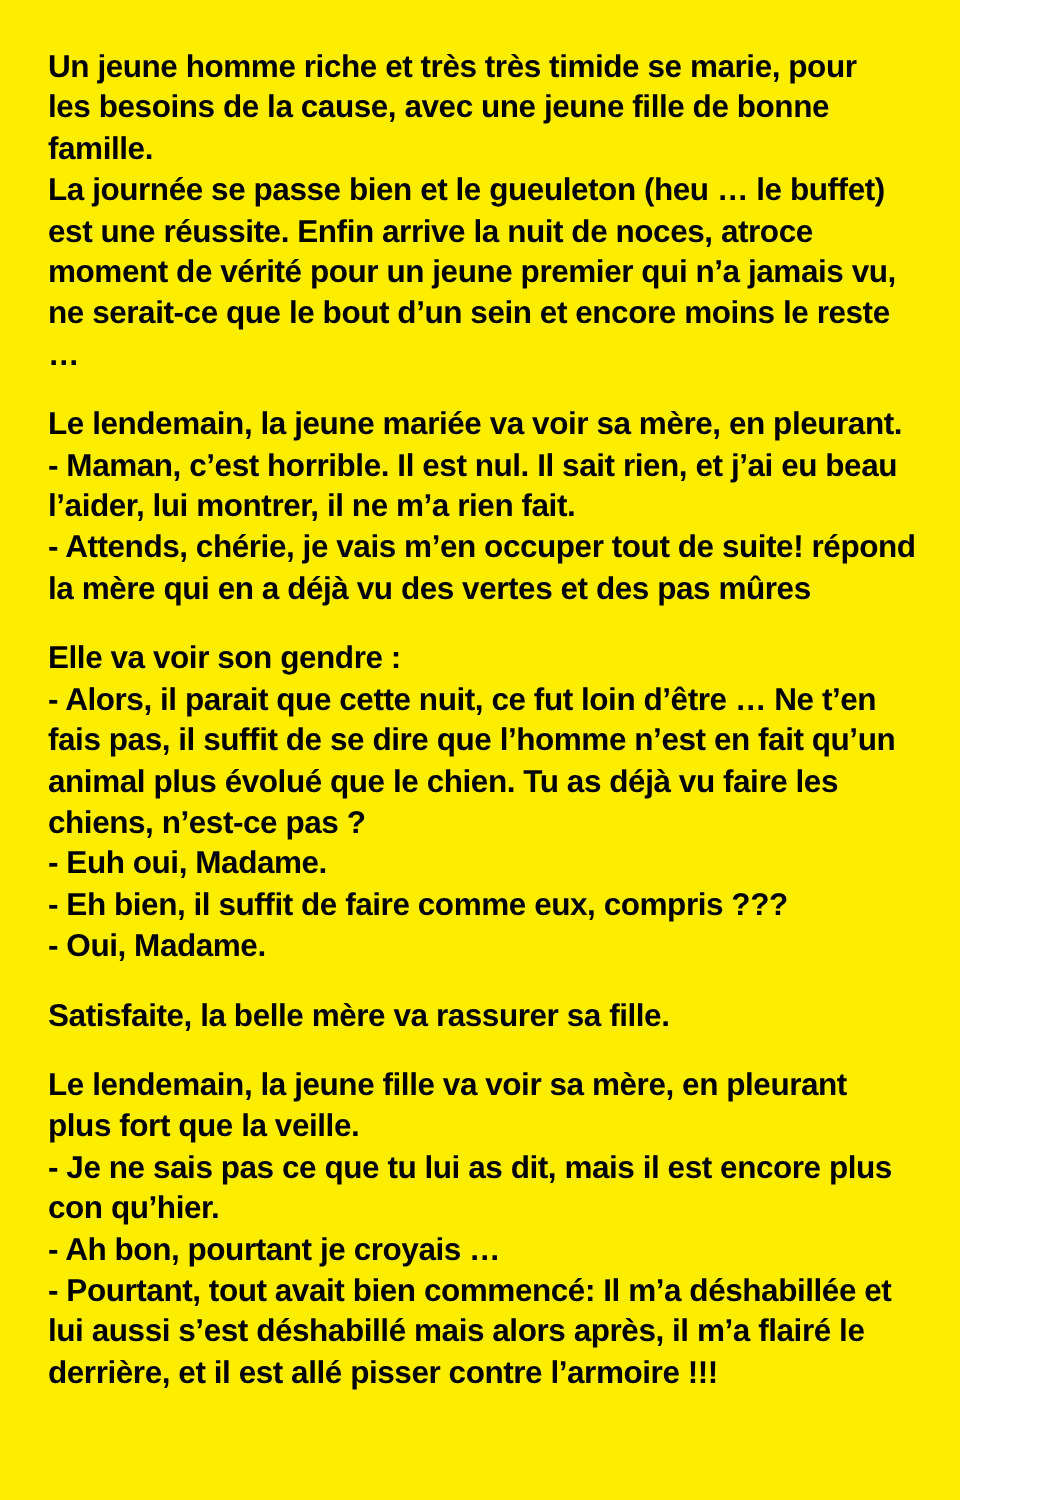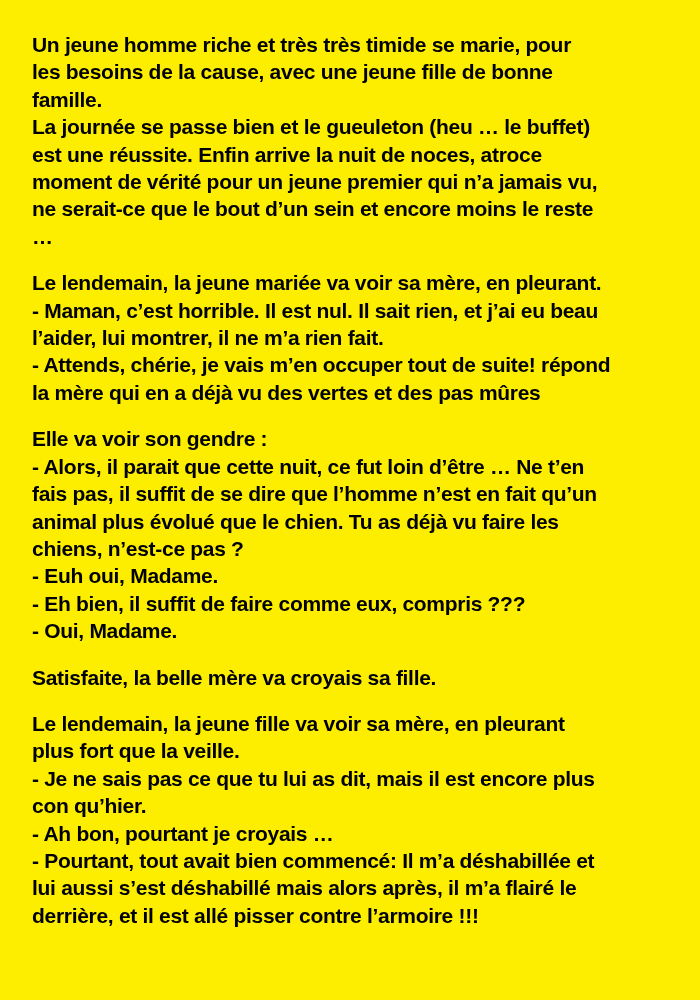--- a/index.html
+++ b/index.html
@@ -1,21 +1,21 @@
 <!DOCTYPE html>
 <html lang="fr" style="--background: #FDEE00; --text: #000000;"><head>
 <meta charset="utf-8">
 <style>
   html, body {
     margin: 0;
     padding: 0;
   }
   .page {
     position: relative;
-    width: 700px;
+    width: 640px;
     height: 1000px;
     background: var(--background, #FDEE00);
     overflow: hidden;
   }
   .text-block {
     box-sizing: border-box;
     padding: 31px 28px 0 32px;
     font-family: "Liberation Sans", "DejaVu Sans", sans-serif;
     font-weight: 600;
     font-size: 21px;
@@ -51,21 +51,21 @@
 - Attends, chérie, je vais m’en occuper tout de suite! répond
 la mère qui en a déjà vu des vertes et des pas mûres</p>
     <p>Elle va voir son gendre :
 - Alors, il parait que cette nuit, ce fut loin d’être … Ne t’en
 fais pas, il suffit de se dire que l’homme n’est en fait qu’un
 animal plus évolué que le chien. Tu as déjà vu faire les
 chiens, n’est-ce pas ?
 - Euh oui, Madame.
 - Eh bien, il suffit de faire comme eux, compris ???
 - Oui, Madame.</p>
-    <p>Satisfaite, la belle mère va croyais sa fille.</p>
+    <p>Satisfaite, la belle mère va rassurer sa fille.</p>
     <p>Le lendemain, la jeune fille va voir sa mère, en pleurant
 plus fort que la veille.
 - Je ne sais pas ce que tu lui as dit, mais il est encore plus
 con qu’hier.
 - Ah bon, pourtant je croyais …
 - Pourtant, tout avait bien commencé: Il m’a déshabillée et
 lui aussi s’est déshabillé mais alors après, il m’a flairé le
 derrière, et il est allé pisser contre l’armoire !!!</p>
   </div>
 </div>

